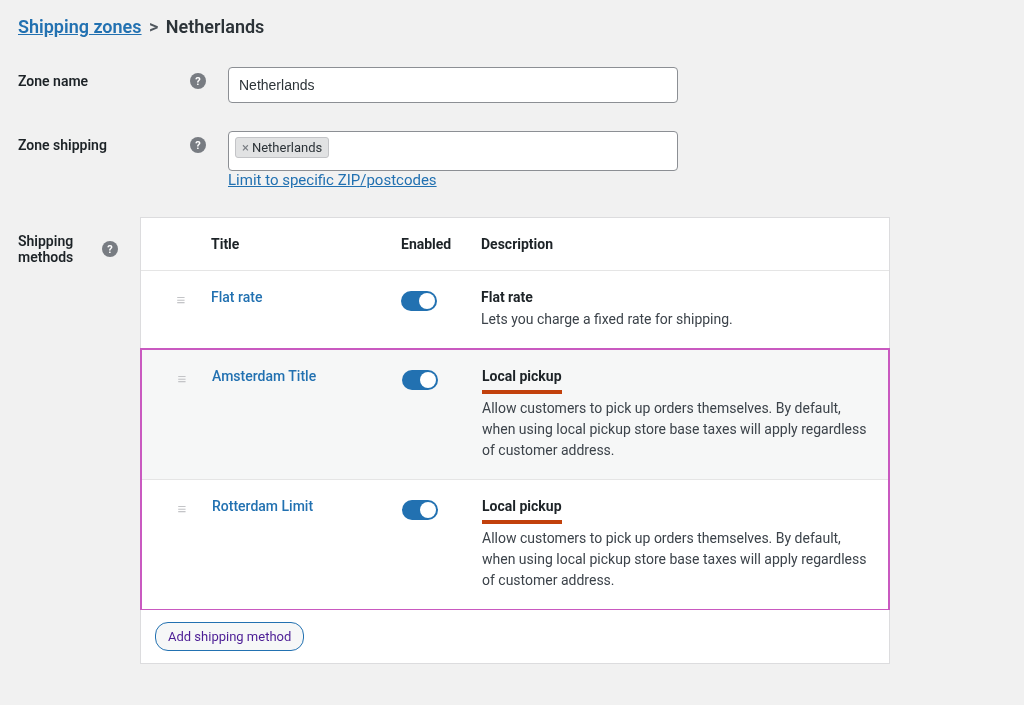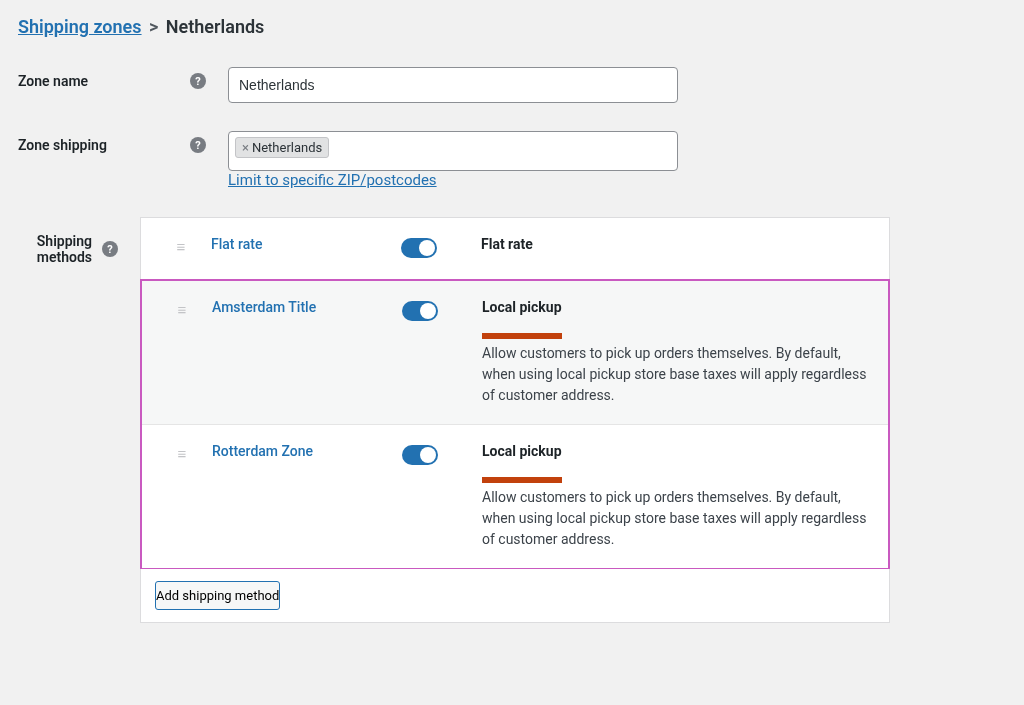--- a/index.html
+++ b/index.html
@@ -59,43 +59,43 @@
     display:grid; grid-template-columns: 60px 190px 80px 1fr; padding: 18px 16px 18px 10px;
     border-bottom:1px solid #e5e5e5;
   }
   .methods-header { font-weight:700; color:#1d2327; }
   .methods-row { align-items:flex-start; }
   .methods-row.alt { background:#f6f7f7; }
   .drag-cell { color:#c3c4c7; display:flex; align-items:flex-start; justify-content:center; padding-top:4px;}
   .drag-icon { font-size:15px; line-height:1; cursor:grab; }
   .row-title { color:#2271b1; font-weight:500; cursor:pointer; }
   .desc-title { font-weight:700; color:#1d2327; margin-bottom:4px;}
-  .desc-title.ul { border-bottom:6px solid #c2410c; display:inline-block; padding-bottom:18px; }
+  .desc-title.ul { border-bottom:4px solid #c2410c; display:inline-block; padding-bottom:6px; }
   .desc-text { color:#3c434a; line-height:1.5; }
 
   .toggle {
     position:relative; width:36px; height:20px; border-radius:12px;
     background:#2271b1; display:inline-block; cursor:pointer; margin-top:2px;
   }
   .toggle::after {
     content:""; position:absolute; right:2px; top:2px; width:16px; height:16px;
     border-radius:50%; background:#fff;
   }
 
   .highlight-box {
     border:2px solid #c959c0;
   }
 
   .add-method-bar {
     width:750px; border:1px solid #dcdcde; border-top:none; background:#fff;
     padding:12px 14px;
   }
   .btn-secondary {
-    display:inline-block; padding:6px 0; border:1px solid #2271b1; border-radius:3px;
-    background:#f6f7f7; color:#000000; font-size:13px; cursor:pointer;
+    display:inline-block; padding:6px 12px; border:1px solid #2271b1; border-radius:13px;
+    background:#f6f7f7; color:#4c1d95; font-size:13px; cursor:pointer;
   }
 </style>
 </head>
 <body>
 
 <div class="page">
 
   <div class="breadcrumb">
     <a href="#">Shipping zones</a>
     <span class="sep"> &gt; </span>
@@ -122,57 +122,64 @@
         <span class="chip">
           <span class="x">×</span>
           <span>Netherlands</span>
         </span>
       </div>
       <a href="#" class="link">Limit to specific ZIP/postcodes</a>
     </div>
   </div>
 
   <div class="field-row" style="align-items:flex-start;">
-    <div class="field-label" style="padding-top:16px;text-align:right;">
+    <div class="field-label" style="padding-top:16px;">
       <span>Shipping methods</span>
       <span class="help-icon">?</span>
     </div>
     <div class="field-body wide">
 
       <div class="methods-table">
+        <div class="methods-header">
+          <div></div>
+          <div>Title</div>
+          <div>Enabled</div>
+          <div>Description</div>
+        </div>
 
         <div class="methods-row">
           <div class="drag-cell">
               <span class="drag-icon">≡</span>
             </div>
           <div><span class="row-title">Flat rate</span></div>
           <div><span class="toggle"></span></div>
           <div>
             <div class="desc-title">Flat rate</div>
+            <div class="desc-text">Lets you charge a fixed rate for shipping.</div>
           </div>
         </div>
 
         <div class="highlight-box" style="margin:-1px;">
           <div class="methods-row alt">
             <div class="drag-cell">
                 <span class="drag-icon">≡</span>
               </div>
             <div><span class="row-title">Amsterdam Title</span></div>
             <div><span class="toggle"></span></div>
             <div>
               <div class="desc-title ul">Local pickup</div>
               <div class="desc-text">Allow customers to pick up orders themselves. By default, when using local pickup store base taxes will apply regardless of customer address.</div>
             </div>
           </div>
 
           <div class="methods-row" style="border-bottom:none;">
             <div class="drag-cell">
                 <span class="drag-icon">≡</span>
               </div>
-            <div><span class="row-title">Rotterdam Zone</span></div>
+            <div><span class="row-title">Rotterdam Limit</span></div>
             <div><span class="toggle"></span></div>
             <div>
               <div class="desc-title ul">Local pickup</div>
               <div class="desc-text">Allow customers to pick up orders themselves. By default, when using local pickup store base taxes will apply regardless of customer address.</div>
             </div>
           </div>
         </div>
       </div>
 
       <div class="add-method-bar">

